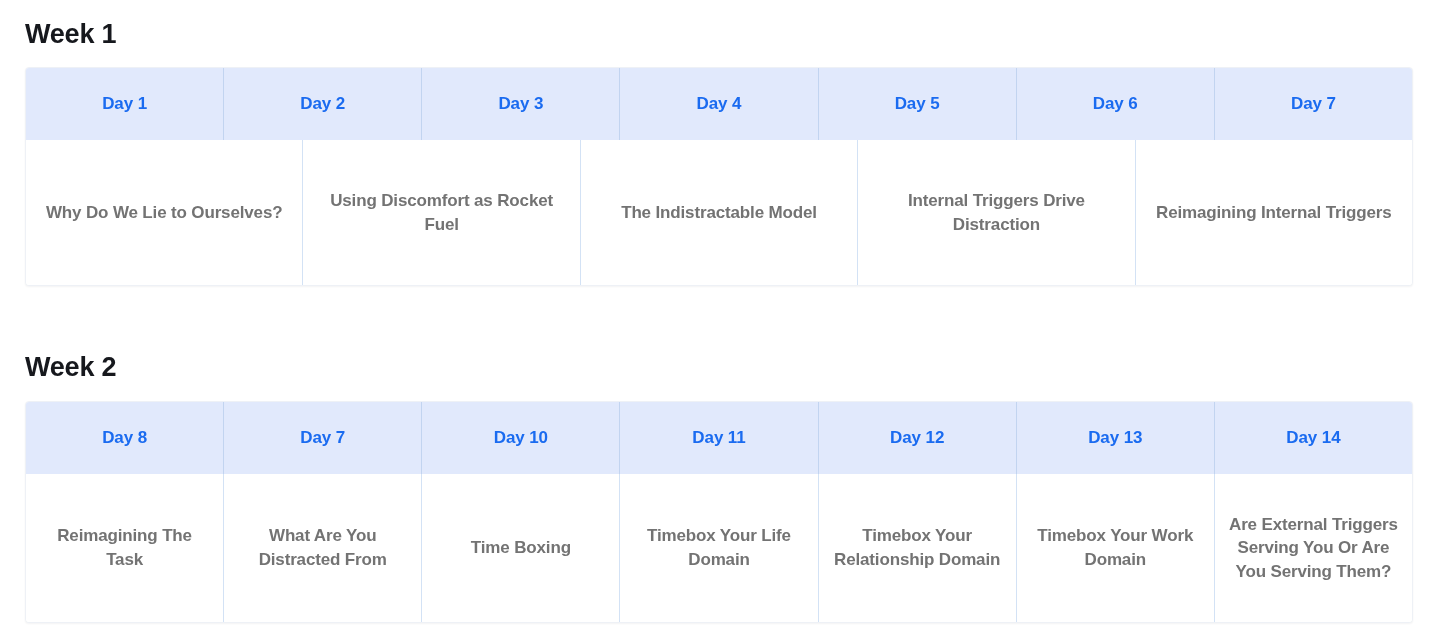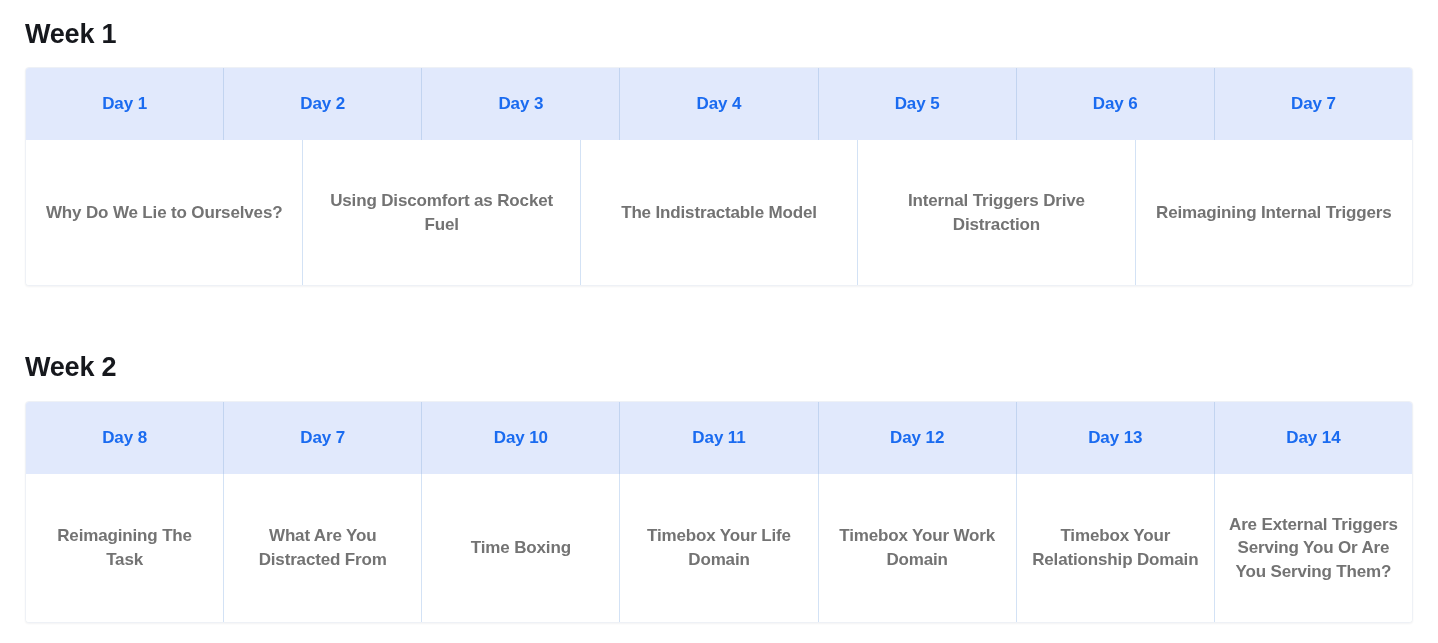--- a/index.html
+++ b/index.html
@@ -150,24 +150,24 @@
         <div class="day-body-cell">
             <span class="cell-text">What Are You Distracted From</span>
           </div>
         <div class="day-body-cell">
             <span class="cell-text">Time Boxing</span>
           </div>
         <div class="day-body-cell">
             <span class="cell-text">Timebox Your Life Domain</span>
           </div>
         <div class="day-body-cell">
-            <span class="cell-text">Timebox Your Work Domain</span>
+            <span class="cell-text">Timebox Your Relationship Domain</span>
           </div>
         <div class="day-body-cell">
-            <span class="cell-text">Timebox Your Relationship Domain</span>
+            <span class="cell-text">Timebox Your Work Domain</span>
           </div>
         <div class="day-body-cell">
             <span class="cell-text">Are External Triggers Serving You Or Are You Serving Them?</span>
           </div>
       </div>
     </div>
   </section>
 
 </div>
 

